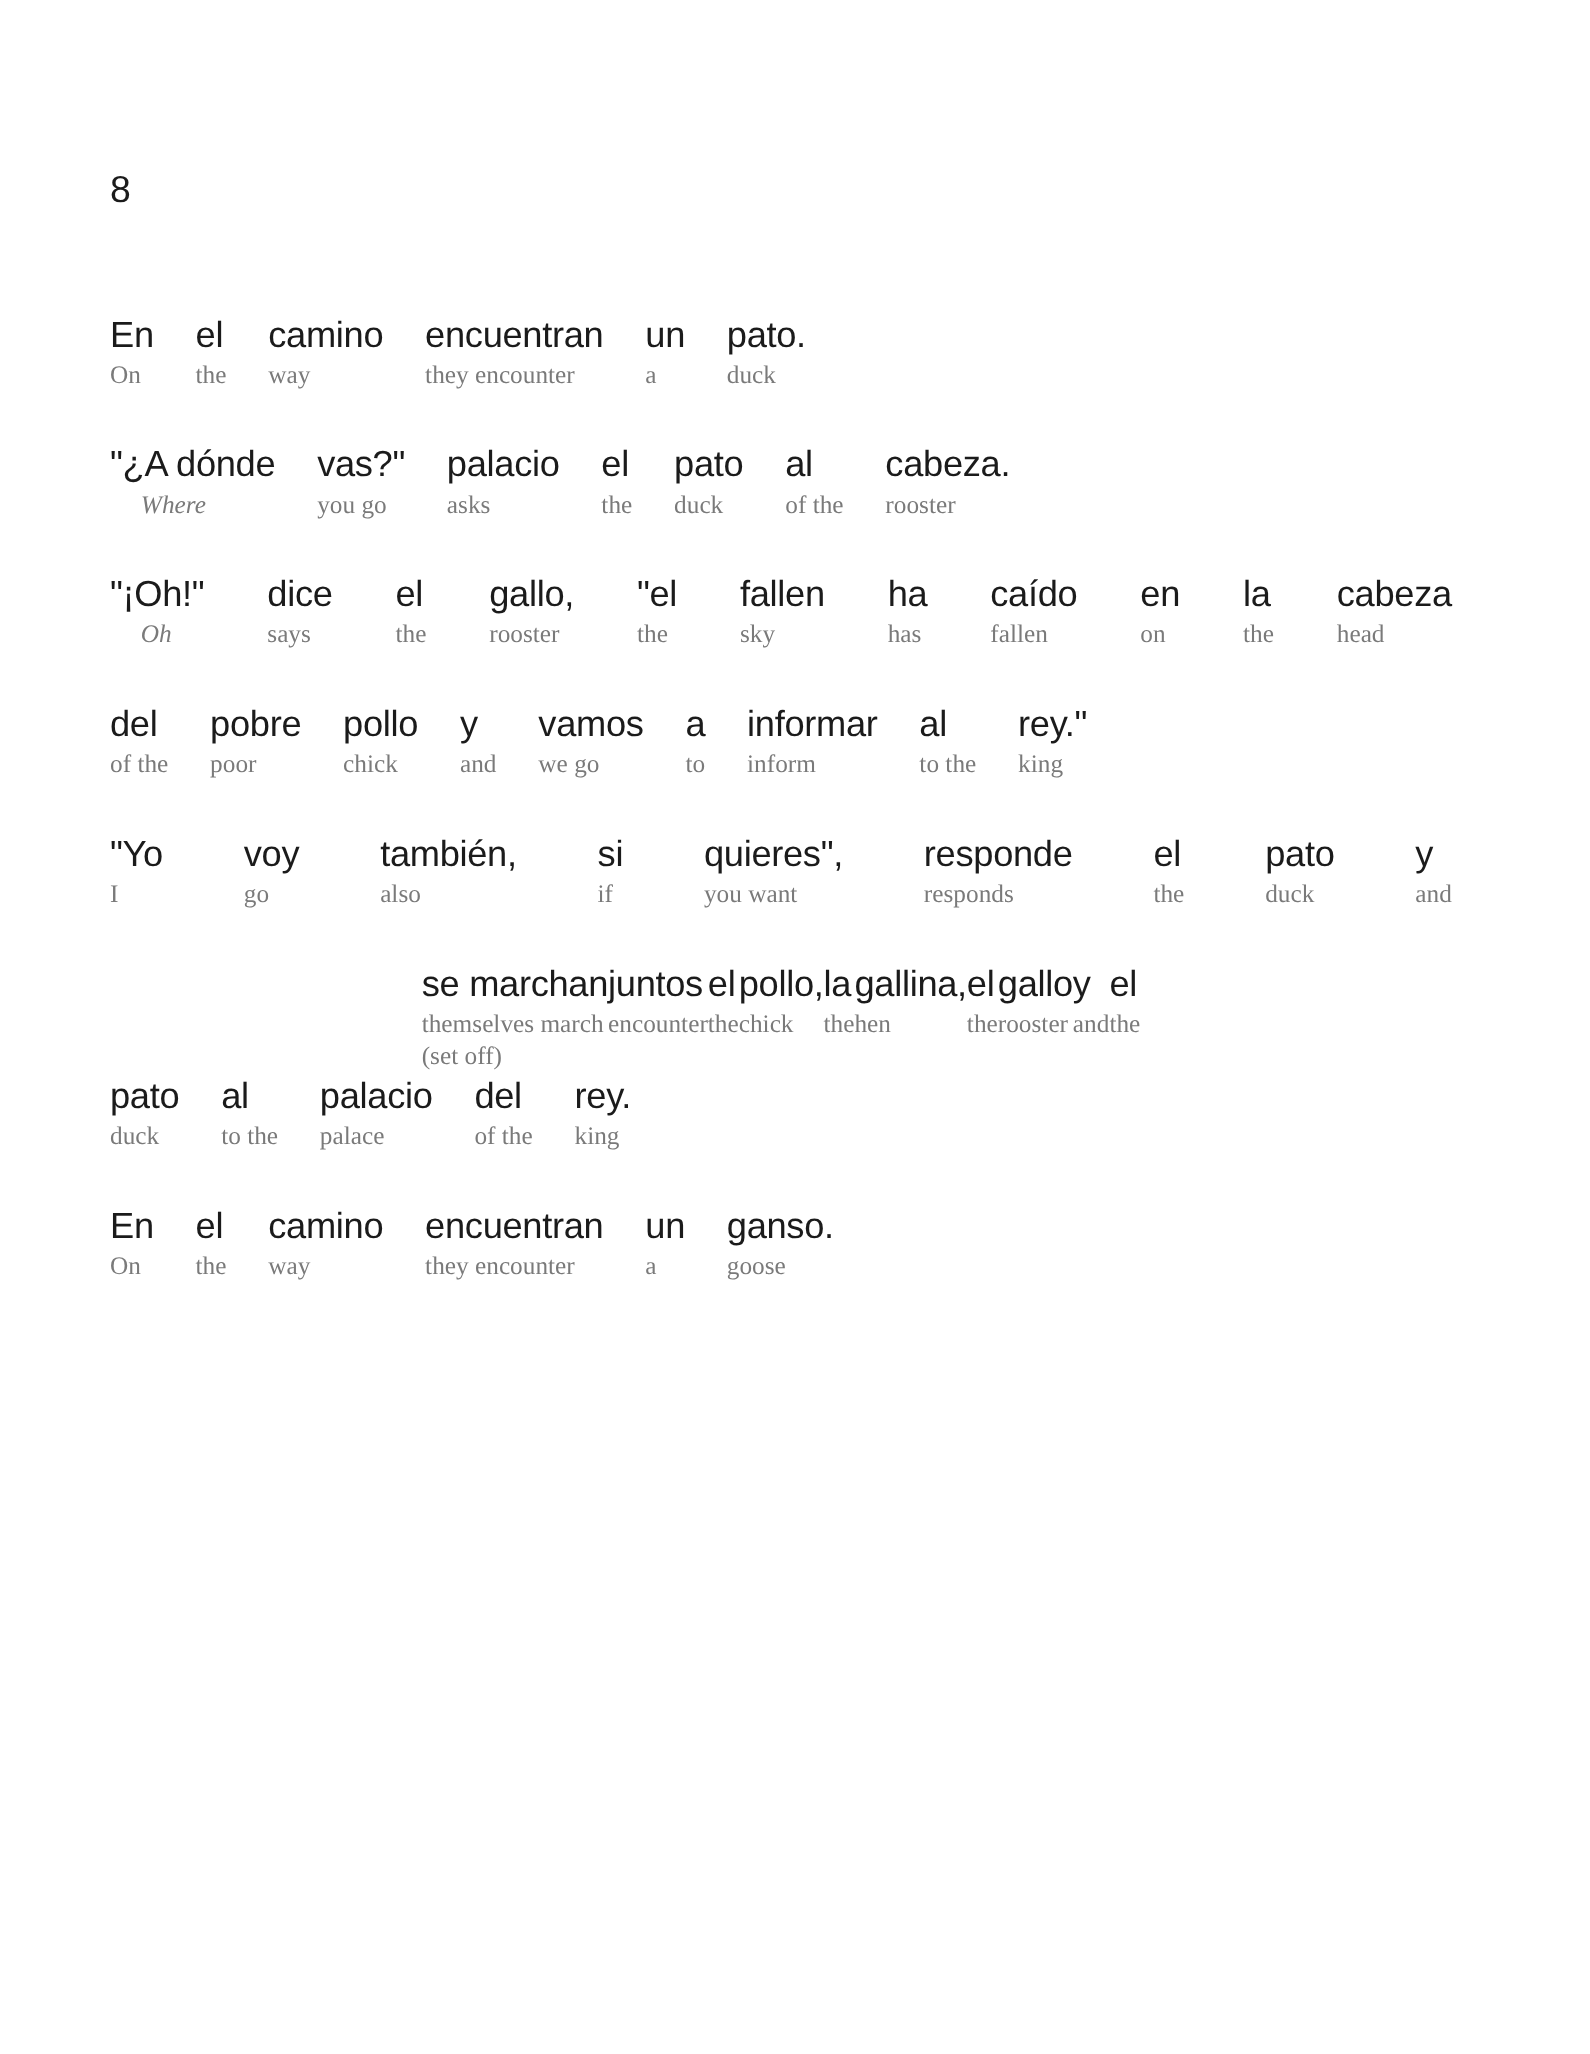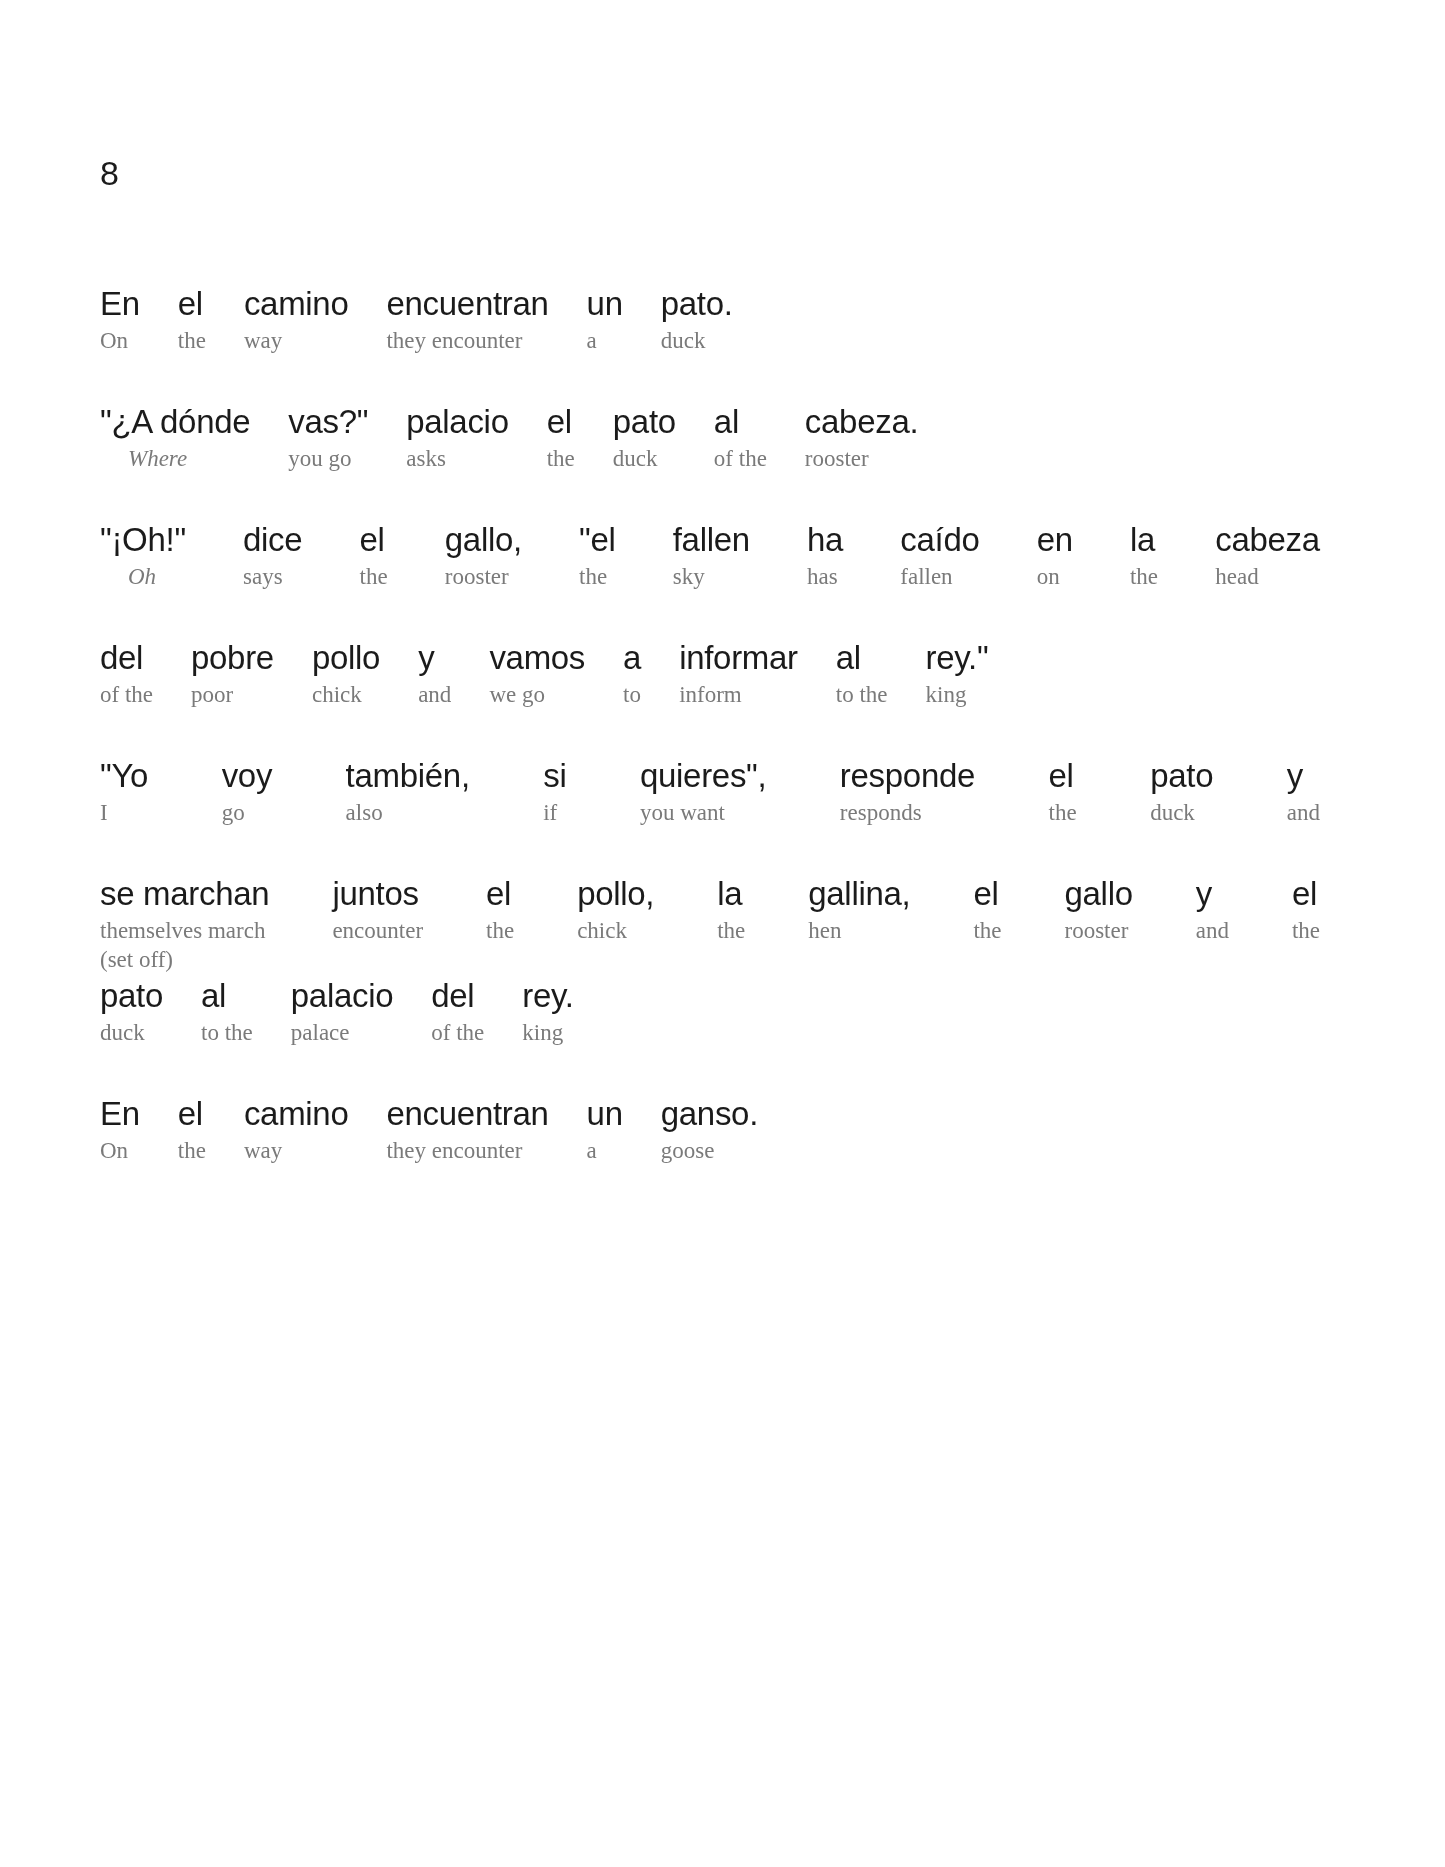--- a/index.html
+++ b/index.html
@@ -30,21 +30,21 @@
     align-items:flex-start;
     gap:38px;
     margin-bottom:45px;
     white-space:nowrap;
   }
   .line.justify{
     width:1220px;
     justify-content:space-between;
     gap:0;
   }
-  .line.tight{margin-bottom:0;}
+  .line.tight{margin-bottom:0;justify-content:center;}
   .pair{
     display:inline-flex;
     flex-direction:column;
     align-items:flex-start;
     white-space:nowrap;
   }
   .es{
     font-family:"Liberation Sans", sans-serif;
     font-size:33px;
     line-height:44px;

